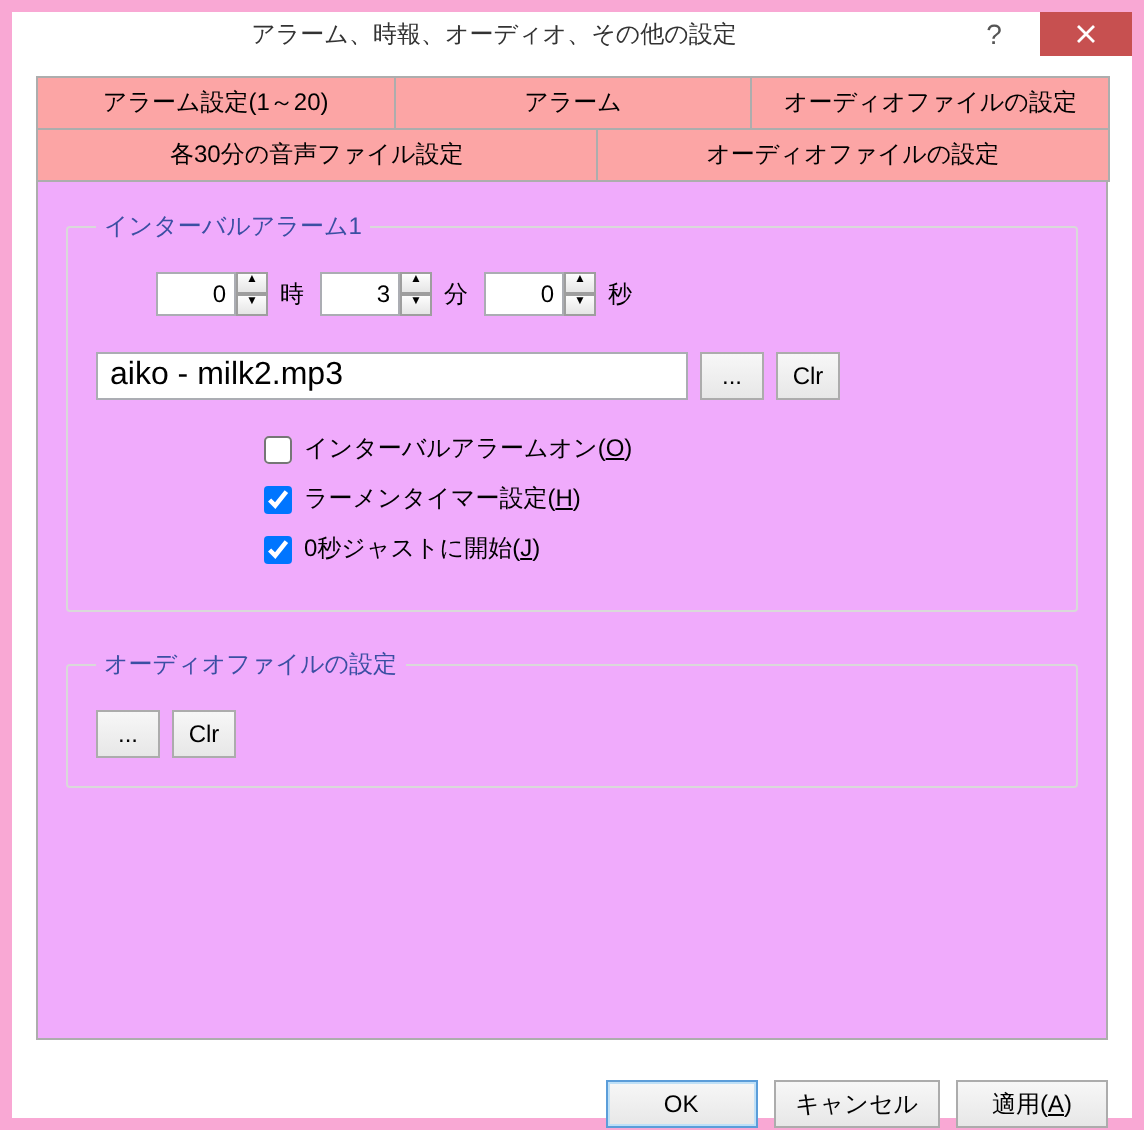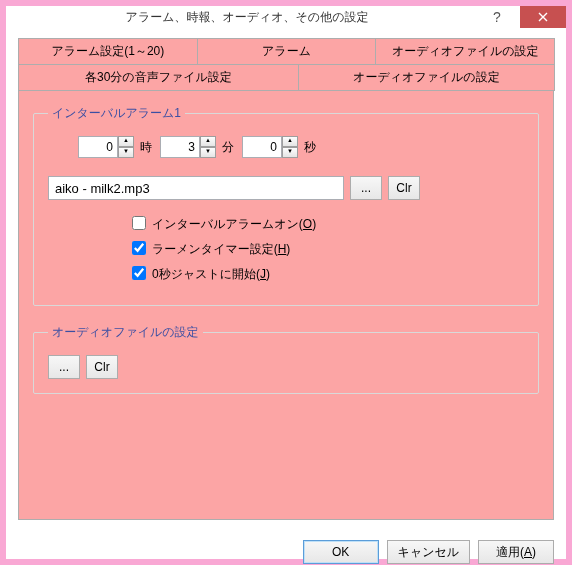--- a/index.html
+++ b/index.html
@@ -11,34 +11,34 @@
 .titlebar-btn { width: 46px; height: 22px; display: flex; align-items: center; justify-content: center; font-size: 14px; }
 .titlebar-btn.help { color: #555; }
 .titlebar-btn.close { background: #c75050; color: #fff; width: 46px; height: 22px; }
 .content { flex: 1; padding: 10px 12px 10px 12px; display: flex; flex-direction: column; }
 .tabs { position: relative; }
 .tabrow { display: flex; }
 .tab { border: 1px solid #adadad; background: #fff; padding: 4px 10px; text-align: center; font-size: 12px; margin-right: -1px; margin-bottom: -1px; position: relative; }
 .tab.row1 { flex: 1; }
 .tab.active { background: #fff; border-bottom: 1px solid #fff; z-index: 3; }
 .tab:not(.active) { background: #fca5a5; }
-.tabpanel { border: 1px solid #adadad; background: #fca5a5; flex: 1; padding: 14px 14px; position: relative; z-index: 1; min-height: 430px; }
+.tabpanel { border: 1px solid #adadad; background: #f0abfc; flex: 1; padding: 14px 14px; position: relative; z-index: 1; min-height: 430px; }
 fieldset { border: 1px solid #d9d9d9; border-radius: 2px; padding: 14px 14px 14px 14px; margin-bottom: 18px; }
 legend { padding: 0 4px; color: #3b4fa3; font-size: 12px; }
 .timerow { display: flex; align-items: center; gap: 4px; margin-left: 30px; margin-bottom: 18px; }
 .spinwrap { display: flex; }
 .spin-input { width: 40px; height: 22px; border: 1px solid #abadb3; text-align: right; padding-right: 4px; font-size: 12px; }
 .spin-btns { display: flex; flex-direction: column; width: 16px; }
 .spin-btn { height: 11px; border: 1px solid #9e9e9e; background: linear-gradient(#fdfdfd,#e5e5e5); font-size: 6px; line-height: 7px; text-align: center; cursor: pointer; }
 .unit { margin: 0 4px 0 2px; }
 .filerow { display: flex; align-items: center; gap: 6px; margin-left: 0; margin-bottom: 16px; }
-.file-input { flex: 1; max-width: 296px; height: 24px; border: 1px solid #abadb3; padding: 2px 6px; font-size: 13px; background: #fff; }
+.file-input { flex: 1; max-width: 296px; height: 24px; border: 1px solid #abadb3; padding: 2px 6px; font-size: 16px; background: #fff; }
 .small-btn { width: 32px; height: 24px; border: 1px solid #acacac; background: linear-gradient(#f7f7f7,#e7e7e7); font-size: 12px; cursor: pointer; }
 .checks { margin-left: 36px; }
-.checkrow { display: flex; align-items: flex-start; gap: 6px; margin-bottom: 8px; padding-left: 48px; }
+.checkrow { display: flex; align-items: center; gap: 6px; margin-bottom: 8px; padding-left: 48px; }
 .checkrow input { width: 14px; height: 14px; }
 .dlg-buttons { display: flex; justify-content: flex-end; gap: 8px; padding: 10px 12px 12px; border-top: 0; }
 .dlg-btn { min-width: 76px; height: 24px; border: 1px solid #acacac; background: linear-gradient(#f7f7f7,#e7e7e7); font-size: 12px; cursor: pointer; padding: 0 10px; }
 .dlg-btn.focus { border: 1px solid #5b9dd9; box-shadow: 0 0 0 1px #bfe0f7 inset; }
 .u { text-decoration: underline; }
 </style>
 </head>
 <body>
 
 <div class="window">

